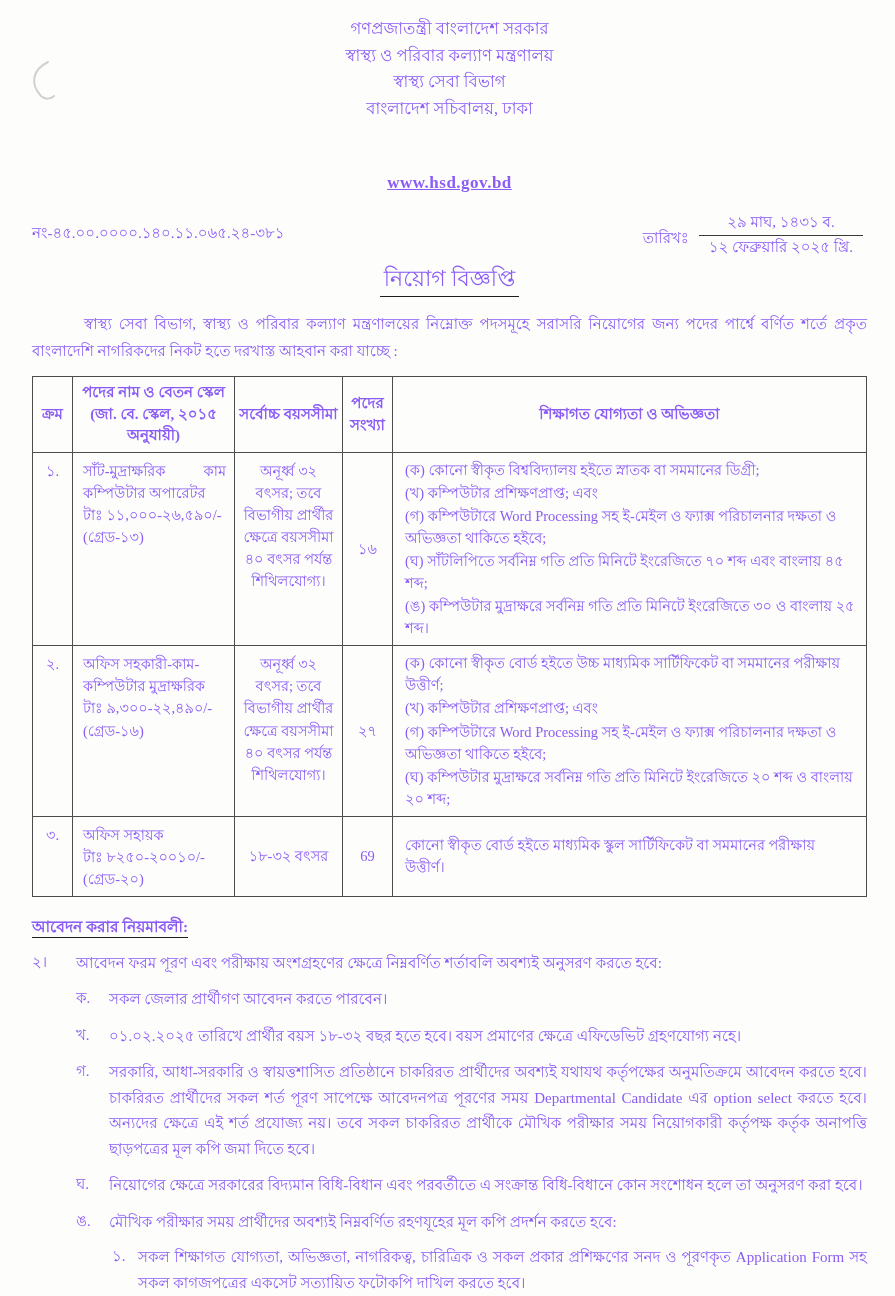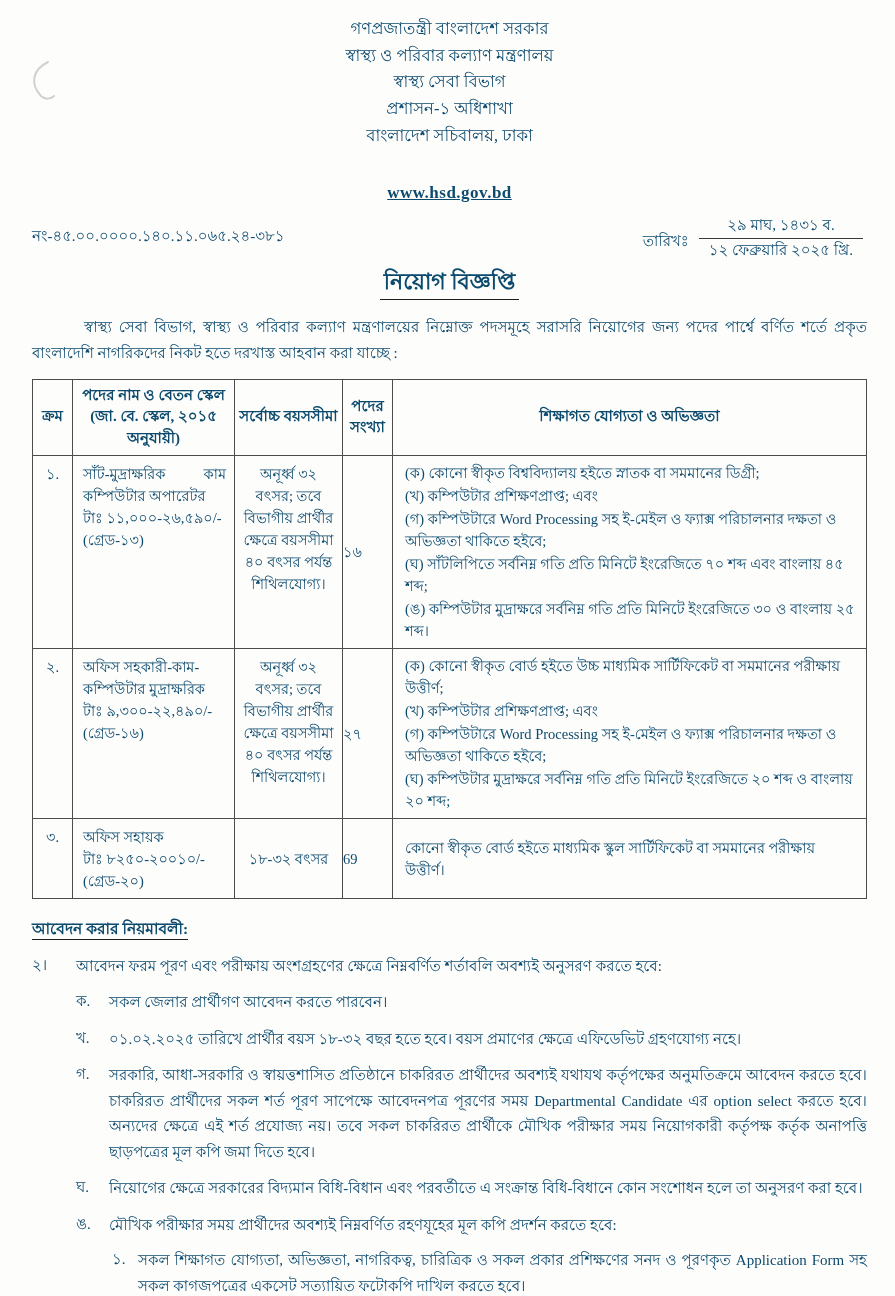--- a/index.html
+++ b/index.html
@@ -3,77 +3,76 @@
 <meta charset="utf-8">
 <style>
   * { box-sizing: border-box; margin: 0; padding: 0; }
   html,body { background:#ffffff; }
   .page {
     position: relative;
     width: 895px;
     height: 1296px;
     margin: 0 auto;
     background: #fdfdfc;
-    color: #0c4a6e;
+    color: #8b5cf6;
     font-family: "Liberation Serif", "DejaVu Serif", serif;
     font-size: 15px;
     line-height: 1.5;
     overflow: hidden;
     padding: 16px 28px 0 32px;
   }
   
   .scan-artifact { position:absolute; left:26px; top:58px; opacity:.45; }
 
   
   .doc-header { text-align:center; line-height:1.62; font-size:16.5px; }
   .doc-header .hline { display:block; }
   .doc-header .website {
     display:inline-block;
     font-weight:bold;
     text-decoration:underline;
     letter-spacing:.5px;
     font-size:17px;
-    margin-top:3px;
+    margin-top:19px;
   }
 
   
-  .ref-row { display:flex; justify-content:space-between; align-items:flex-start; margin-top:8px; }
+  .ref-row { display:flex; justify-content:space-between; align-items:flex-start; margin-top:16px; }
   .memo-no { font-size:15px; padding-top:10px; }
   .date-block { display:flex; align-items:center; gap:10px; margin-right:4px; }
   .date-label { padding-top:6px; }
   .date-frac { text-align:center; font-size:15px; line-height:1.45; }
   .date-frac .top { display:block; border-bottom:1.2px solid #3a3a3a; padding:0 10px 1px 10px; }
   .date-frac .bottom { display:block; padding:1px 10px 0 10px; }
 
   
   .doc-title-wrap { text-align:center; margin-top:6px; }
   .doc-title {
     display:inline-block;
     font-size:22px;
     border-bottom:1.6px solid #1e1e1e;
     padding:0 4px 3px 4px;
     line-height:1.3;
-    font-weight:bold;
   }
 
   
   .intro { margin-top:14px; text-indent:52px; text-align:justify; line-height:1.75; }
 
   
   table.post-table { width:100%; border-collapse:collapse; margin-top:12px; }
   .post-table th, .post-table td { border:1.2px solid #4c4c4c; }
   .post-table th { font-weight:bold; text-align:center; padding:5px 4px; font-size:15px; line-height:1.45; vertical-align:middle; }
   .post-table td { font-size:14.5px; line-height:1.52; }
   td.sl-cell { text-align:center; vertical-align:top; padding-top:7px; }
   td.post-cell { vertical-align:top; padding:7px 8px 6px 10px; }
   td.post-cell .pline { text-align:left; }
   td.post-cell .pline.just { text-align:justify; text-align-last:justify; }
   td.age-cell { text-align:center; vertical-align:top; padding:7px 8px; }
   td.age-cell.mid { vertical-align:middle; }
-  td.count-cell { text-align:left; vertical-align:middle; }
+  td.count-cell { text-align:center; vertical-align:middle; }
   td.qual-cell { vertical-align:middle; padding:5px 10px 5px 12px; text-align:left; }
   td.qual-cell .qline { margin:1px 0; }
 
   
   .rules-heading { margin-top:18px; font-weight:bold; font-size:15.5px; }
   .rules-heading span { border-bottom:1.4px solid #1e1e1e; padding-bottom:2px; }
 
   .num-item { display:flex; margin-top:13px; }
   .num-item > .marker { flex:0 0 44px; }
   .num-item > .body { flex:1; text-align:justify; line-height:1.7; }
@@ -92,21 +91,20 @@
 <div class="page">
 
   <svg class="scan-artifact" width="34" height="46" viewBox="0 0 34 46">
     <path d="M22 4 C 6 12, 4 26, 15 38 C 19 42, 25 41, 28 38" fill="none" stroke="#9a9a9a" stroke-width="2" stroke-linecap="round"></path>
   </svg>
 
   <div class="doc-header">
     <span class="hline">গণপ্রজাতন্ত্রী বাংলাদেশ সরকার</span>
     <span class="hline">স্বাস্থ্য ও পরিবার কল্যাণ মন্ত্রণালয়</span>
     <span class="hline">স্বাস্থ্য সেবা বিভাগ</span>
-    <span class="hline">প্রশাসন-১ অধিশাখা</span>
     <span class="hline">বাংলাদেশ সচিবালয়, ঢাকা</span>
     <br>
     <span class="website">www.hsd.gov.bd</span>
   </div>
 
   <div class="ref-row">
     <div class="memo-no">নং-৪৫.০০.০০০০.১৪০.১১.০৬৫.২৪-৩৮১</div>
     <div class="date-block">
       <div class="date-label">তারিখঃ</div>
       <div class="date-frac">

